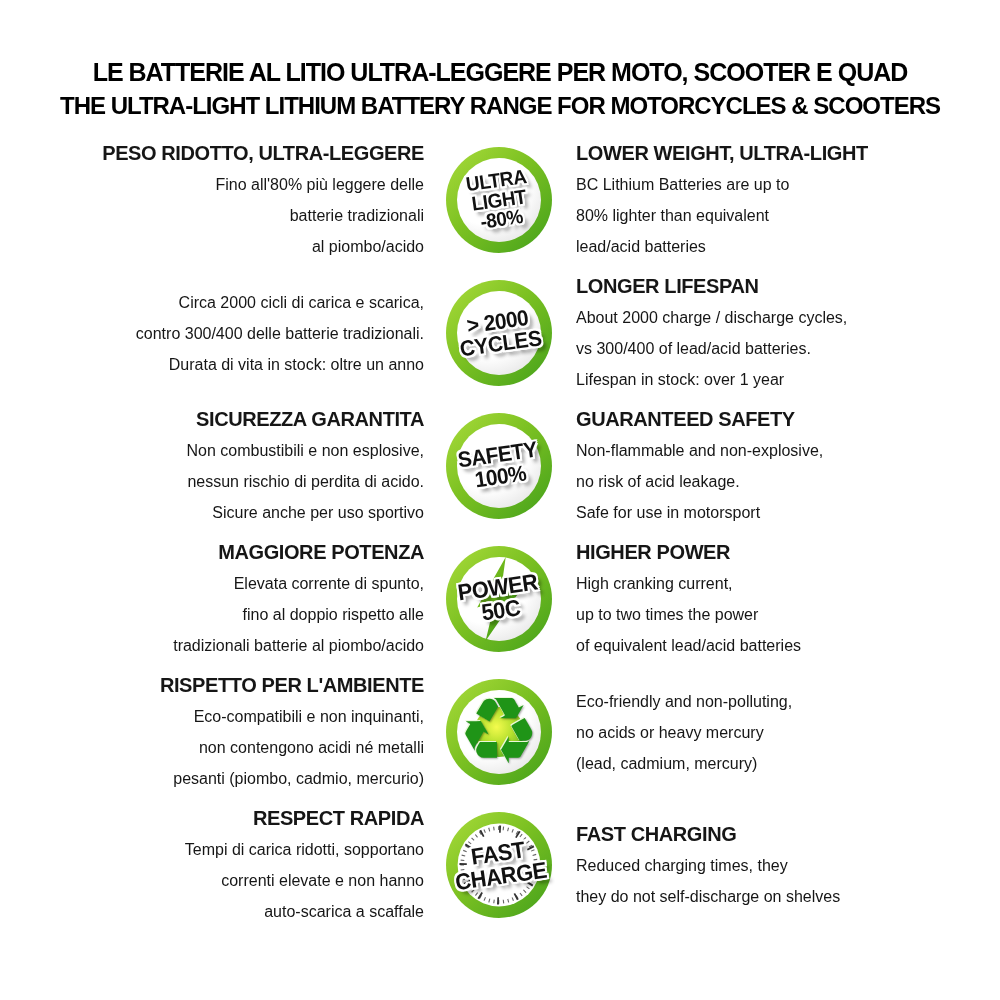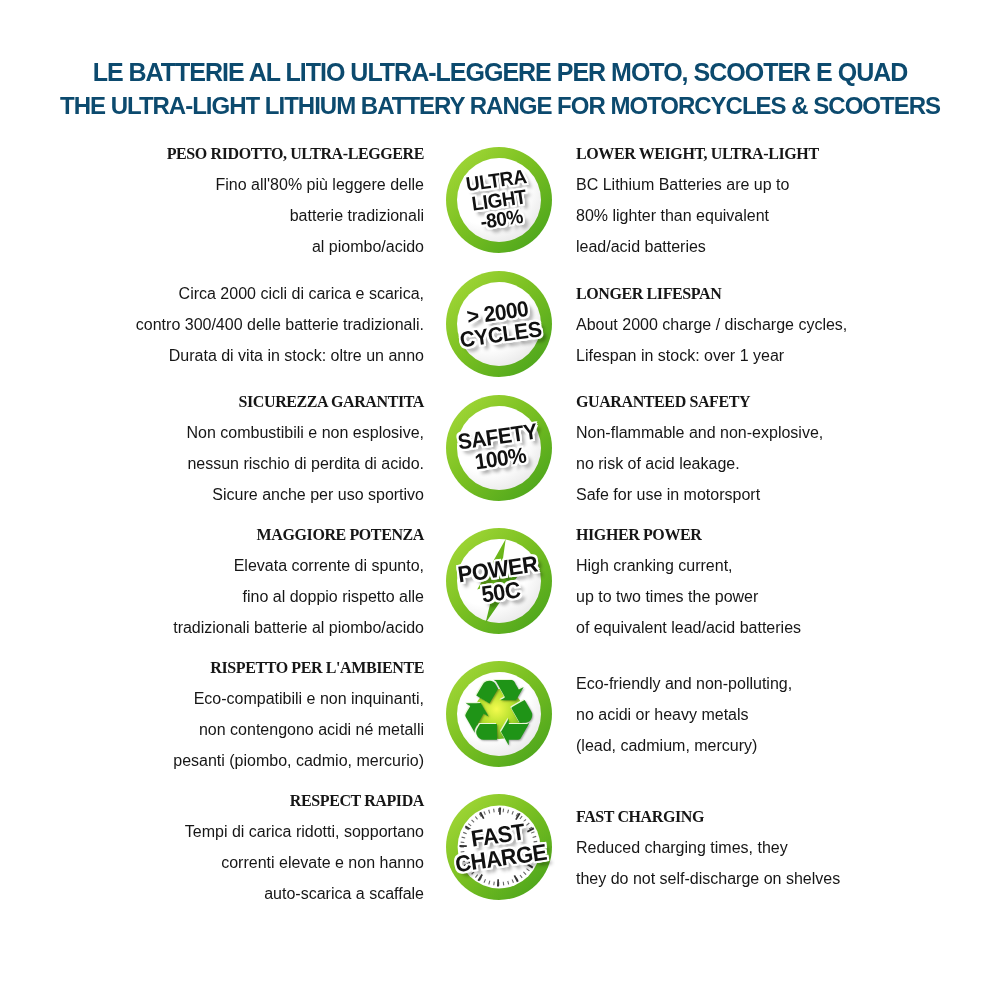--- a/index.html
+++ b/index.html
@@ -3,31 +3,31 @@
 <meta charset="utf-8">
 <style>
   html,body{margin:0;padding:0;background:#fff;}
   body{
     width:1000px;height:1000px;overflow:hidden;
     font-family:"Liberation Sans",sans-serif;color:#161616;
   }
   .page{padding:56px 38px 0 38px;}
 
   
-  .title{ text-align:center; color:#0c4a6e; font-weight:bold; letter-spacing:-1px; }
+  .title{ text-align:center; color:#000000; font-weight:bold; letter-spacing:-1px; }
   .title .line1{ font-size:25px; line-height:33px; }
   .title .line2{ font-size:24px; line-height:33px; }
   .title{ margin-bottom:16px; }
 
   
   .row{ display:flex; align-items:center; margin-bottom:9px; }
   .col{ display:block; }
   .col.it{ width:388px; text-align:right; }
   .col.en{ width:388px; text-align:left; margin-left:24px; }
-  .h{ font-size:16px; font-weight:bold; letter-spacing:-0.4px; line-height:31px; white-space:nowrap;font-family:Liberation Serif, serif; }
+  .h{ font-size:20px; font-weight:bold; letter-spacing:-0.4px; line-height:31px; white-space:nowrap; }
   .b{ font-size:16px; line-height:31px; white-space:nowrap; }
 
   
   .badge-wrap{ width:106px; margin-left:22px; flex:0 0 auto; }
   .badge{
     position:relative; width:106px; height:106px; border-radius:50%;
     background:linear-gradient(135deg,#aadc3b 0%,#7cc122 45%,#43a01b 100%);
     display:flex; align-items:center; justify-content:center;
   }
   .badge::before{
@@ -106,20 +106,21 @@
       <div class="badge">
         <div class="tilt s22">
           <div>&gt; 2000</div>
           <div>CYCLES</div>
         </div>
       </div>
     </div>
     <div class="col en">
       <div class="h">LONGER LIFESPAN</div>
       <div class="b">About 2000 charge / discharge cycles,</div>
+      <div class="b">vs 300/400 of lead/acid batteries.</div>
       <div class="b">Lifespan in stock: over 1 year</div>
     </div>
   </div>
 
   <div class="row">
     <div class="col it">
       <div class="h">SICUREZZA GARANTITA</div>
       <div class="b">Non combustibili e non esplosive,</div>
       <div class="b">nessun rischio di perdita di acido.</div>
       <div class="b">Sicure anche per uso sportivo</div>
@@ -180,21 +181,21 @@
       <div class="b">pesanti (piombo, cadmio, mercurio)</div>
     </div>
     <div class="badge-wrap">
       <div class="badge">
         <div class="globe"></div>
         <span class="recycle-glyph">♻</span>
       </div>
     </div>
     <div class="col en">
       <div class="b">Eco-friendly and non-polluting,</div>
-      <div class="b">no acidi or heavy metals</div>
+      <div class="b">no acids or heavy mercury</div>
       <div class="b">(lead, cadmium, mercury)</div>
     </div>
   </div>
 
   <div class="row">
     <div class="col it">
       <div class="h">RESPECT RAPIDA</div>
       <div class="b">Tempi di carica ridotti, sopportano</div>
       <div class="b">correnti elevate e non hanno</div>
       <div class="b">auto-scarica a scaffale</div>

